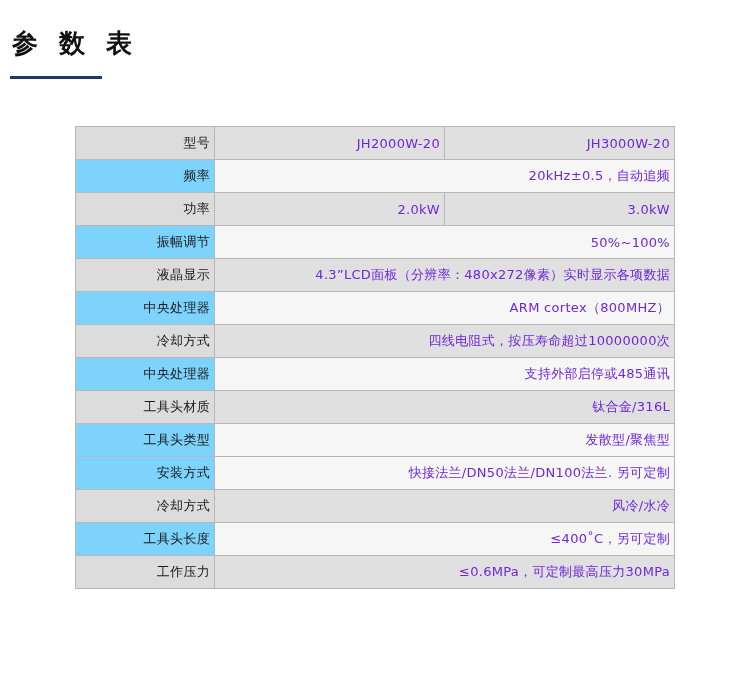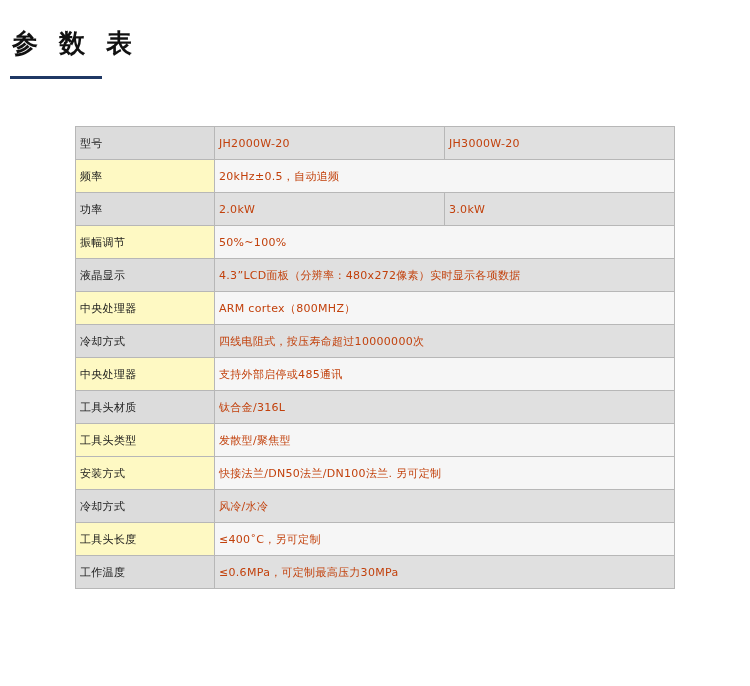--- a/index.html
+++ b/index.html
@@ -40,46 +40,46 @@
     width: 600px;
   }
   table.spec {
     border-collapse: collapse;
     width: 600px;
     table-layout: fixed;
   }
   table.spec td {
     border: 1px solid #b7b7b7;
     height: 32px;
-    font-size: 11px;
-    text-align: left;
+    font-size: 13px;
+    text-align: right;
     vertical-align: middle;
     padding: 0 4px;
     font-family: "DejaVu Sans", "Liberation Sans", sans-serif;
     letter-spacing: 0.3px;
   }
   .label-cell {
     width: 130px;
     background: #e8e8e8;
     font-weight: 400;
   }
   tr.shade td {
     background: #e0e0e0;
   }
   tr.shade td.label-cell {
     background: #dcdcdc;
   }
   tr.plain td {
     background: #f6f6f6;
   }
   tr.plain td.label-cell {
-    background: #fef9c3;
+    background: #7dd3fc;
   }
   .val-cell {
-    color: #c2410c;
+    color: #6d28d9;
     margin-top: 16px;
   }
 </style>
 </head>
 <body>
 
 <div class="page-title">参 数 表</div>
 <div class="title-underline"></div>
 
 <div class="spec-wrap">
@@ -133,18 +133,18 @@
         </tr>
         <tr class="shade">
           <td class="label-cell">冷却方式</td>
           <td class="val-cell" colspan="2">风冷/水冷</td>
         </tr>
         <tr class="plain">
           <td class="label-cell">工具头长度</td>
           <td class="val-cell" colspan="2">≤400˚C，另可定制</td>
         </tr>
         <tr class="shade">
-          <td class="label-cell">工作温度</td>
+          <td class="label-cell">工作压力</td>
           <td class="val-cell" colspan="2">≤0.6MPa，可定制最高压力30MPa</td>
         </tr>
       </tbody>
   </table>
 </div>
 
 </body></html>

